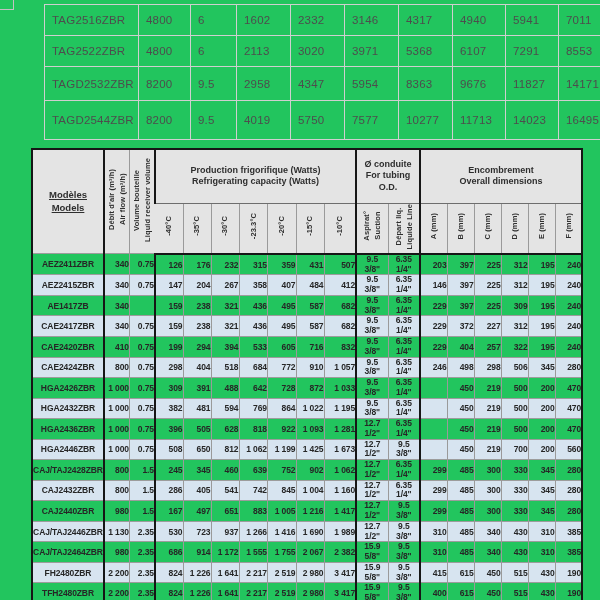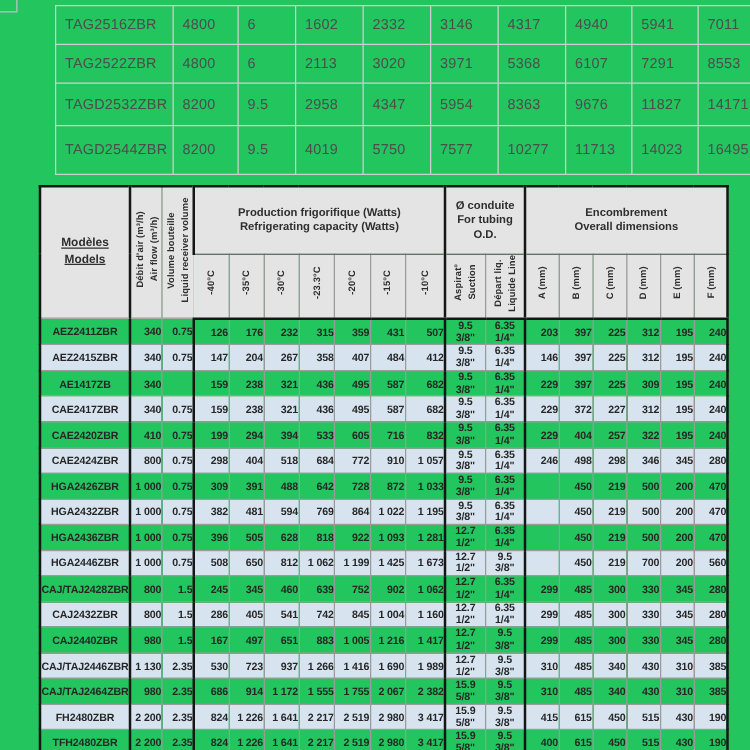--- a/index.html
+++ b/index.html
@@ -336,21 +336,21 @@
             <span>9.5</span>
             <span>3/8"</span>
           </td>
           <td class="c-tube">
             <span>6.35</span>
             <span>1/4"</span>
           </td>
           <td class="c-num thl">246</td>
           <td class="c-num">498</td>
           <td class="c-num">298</td>
-          <td class="c-num">346</td>
+          <td class="c-num">506</td>
           <td class="c-num">345</td>
           <td class="c-num">280</td>
         </tr>
         <tr>
           <td class="c-model">HGA2426ZBR</td>
           <td class="c-num thl">1 000</td>
           <td class="c-num">0.75</td>
           <td class="c-num thl">309</td>
           <td class="c-num">391</td>
           <td class="c-num">488</td>

